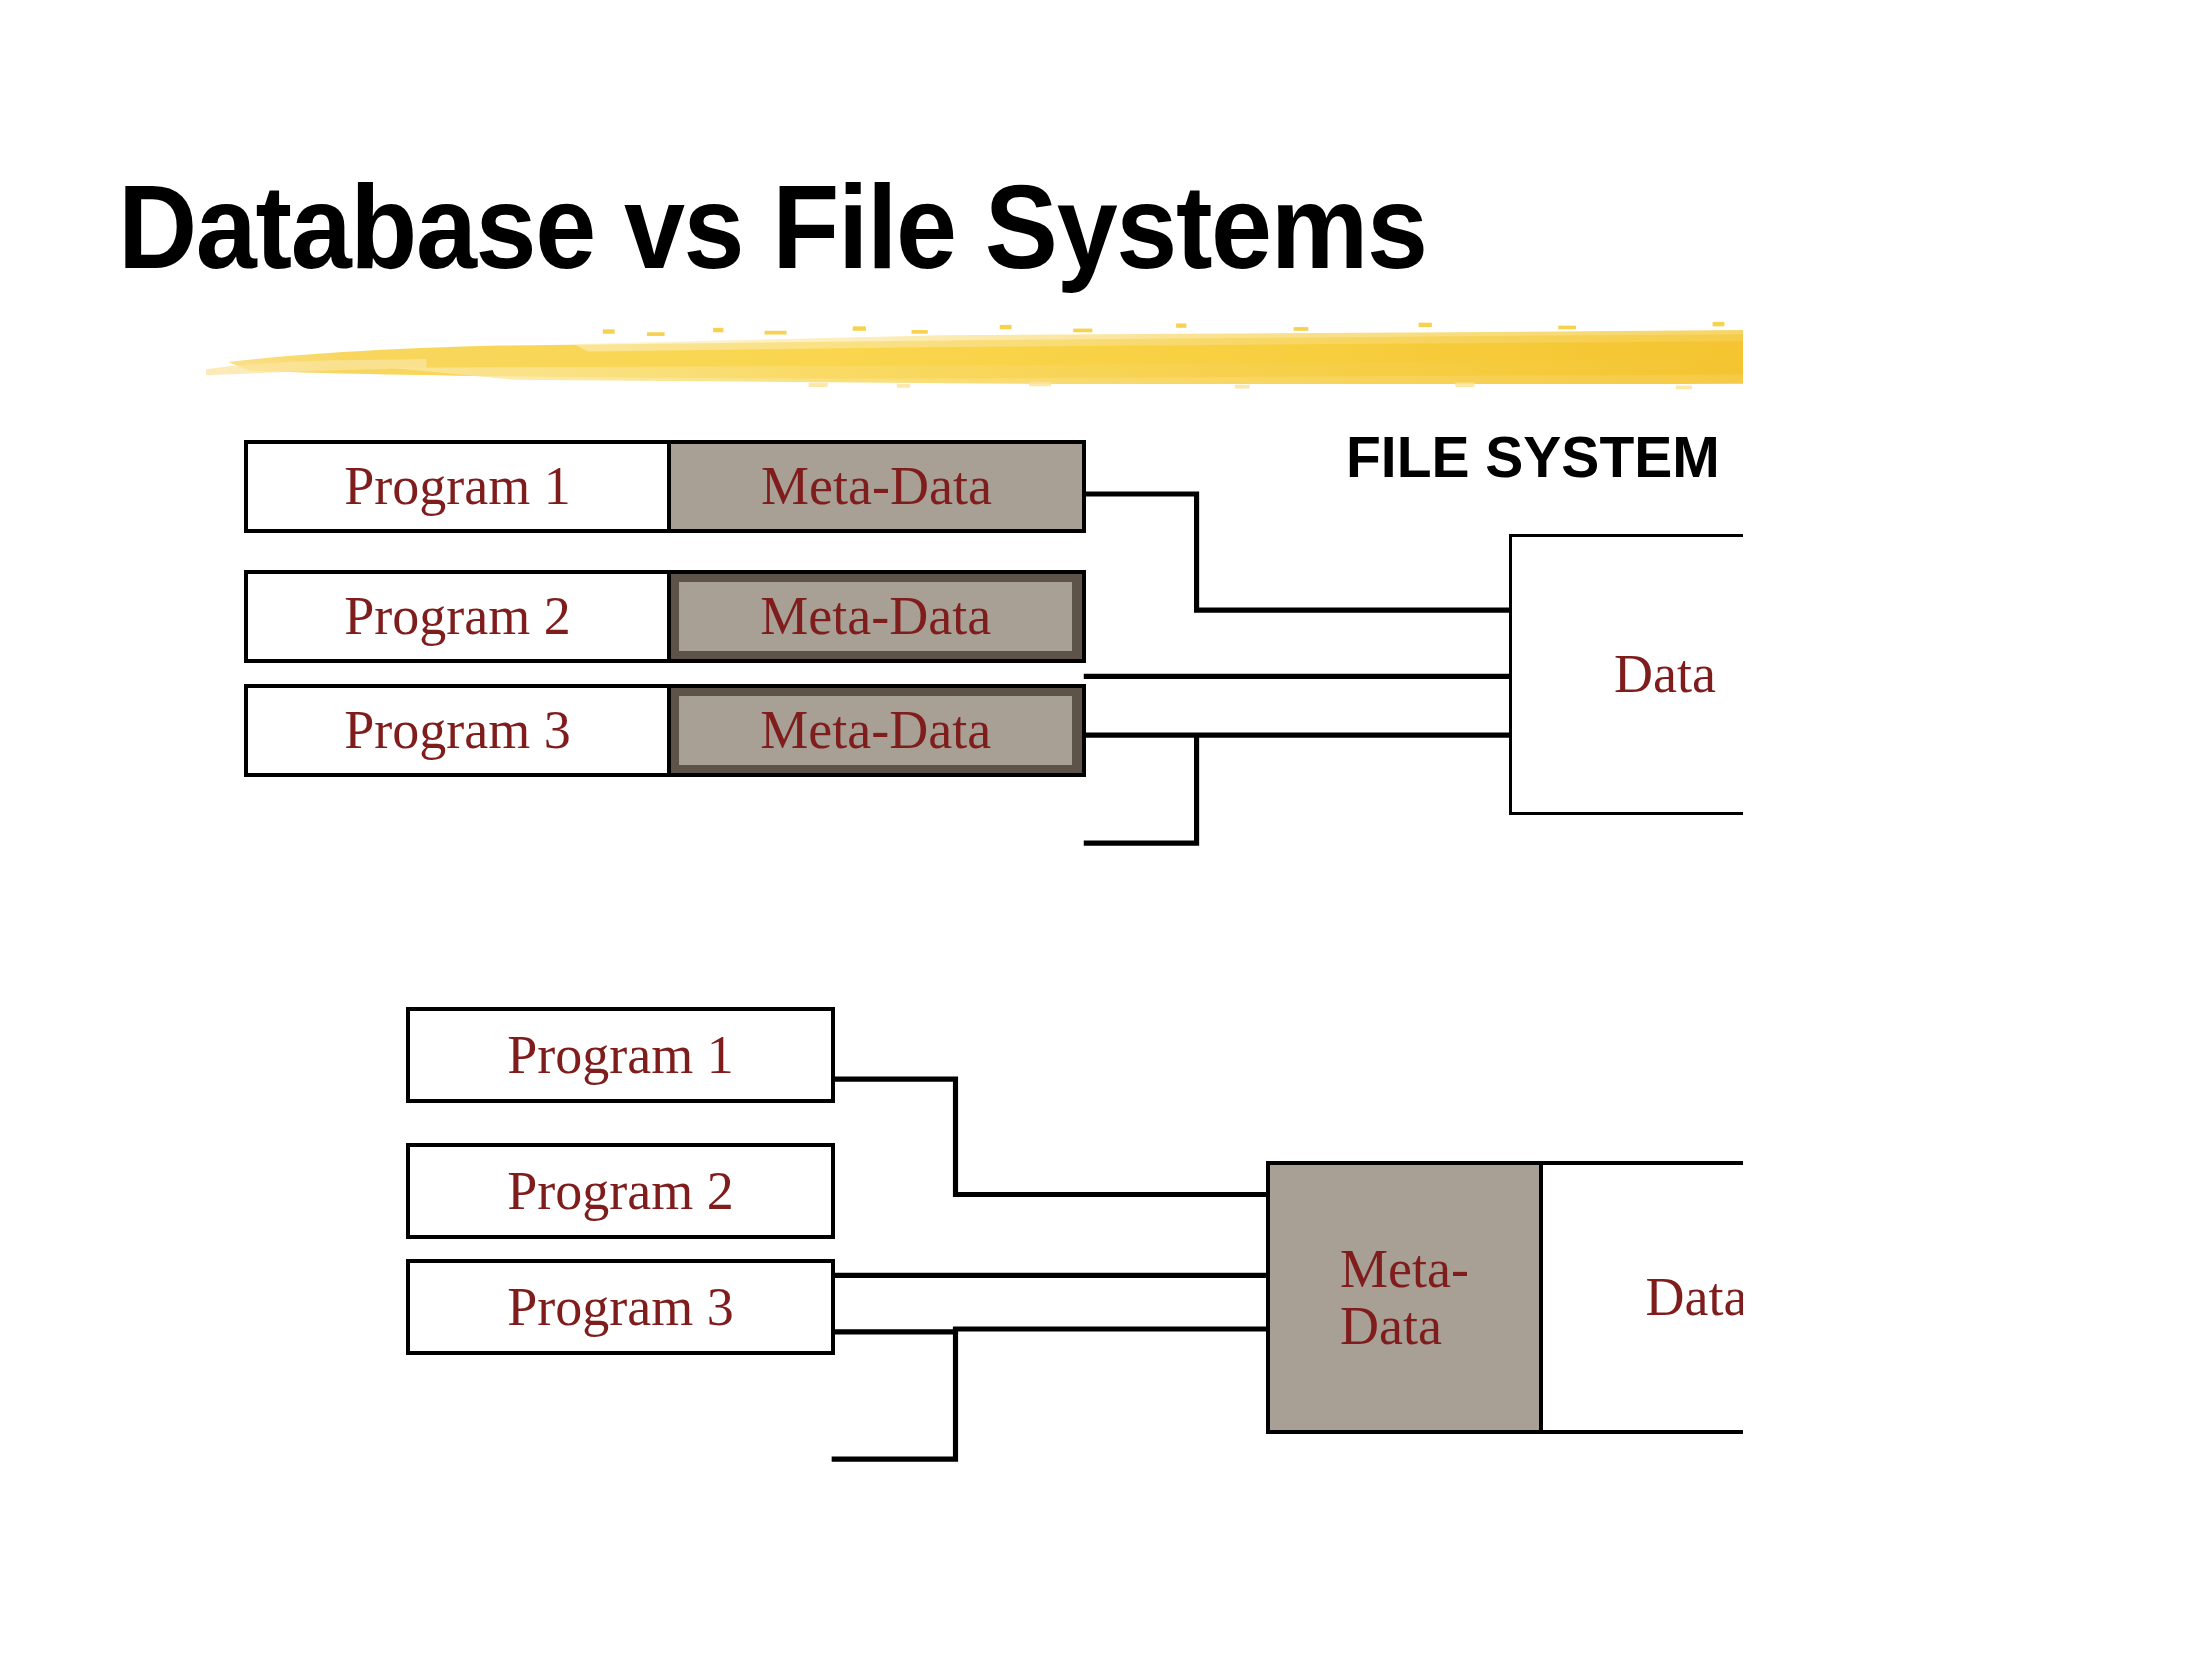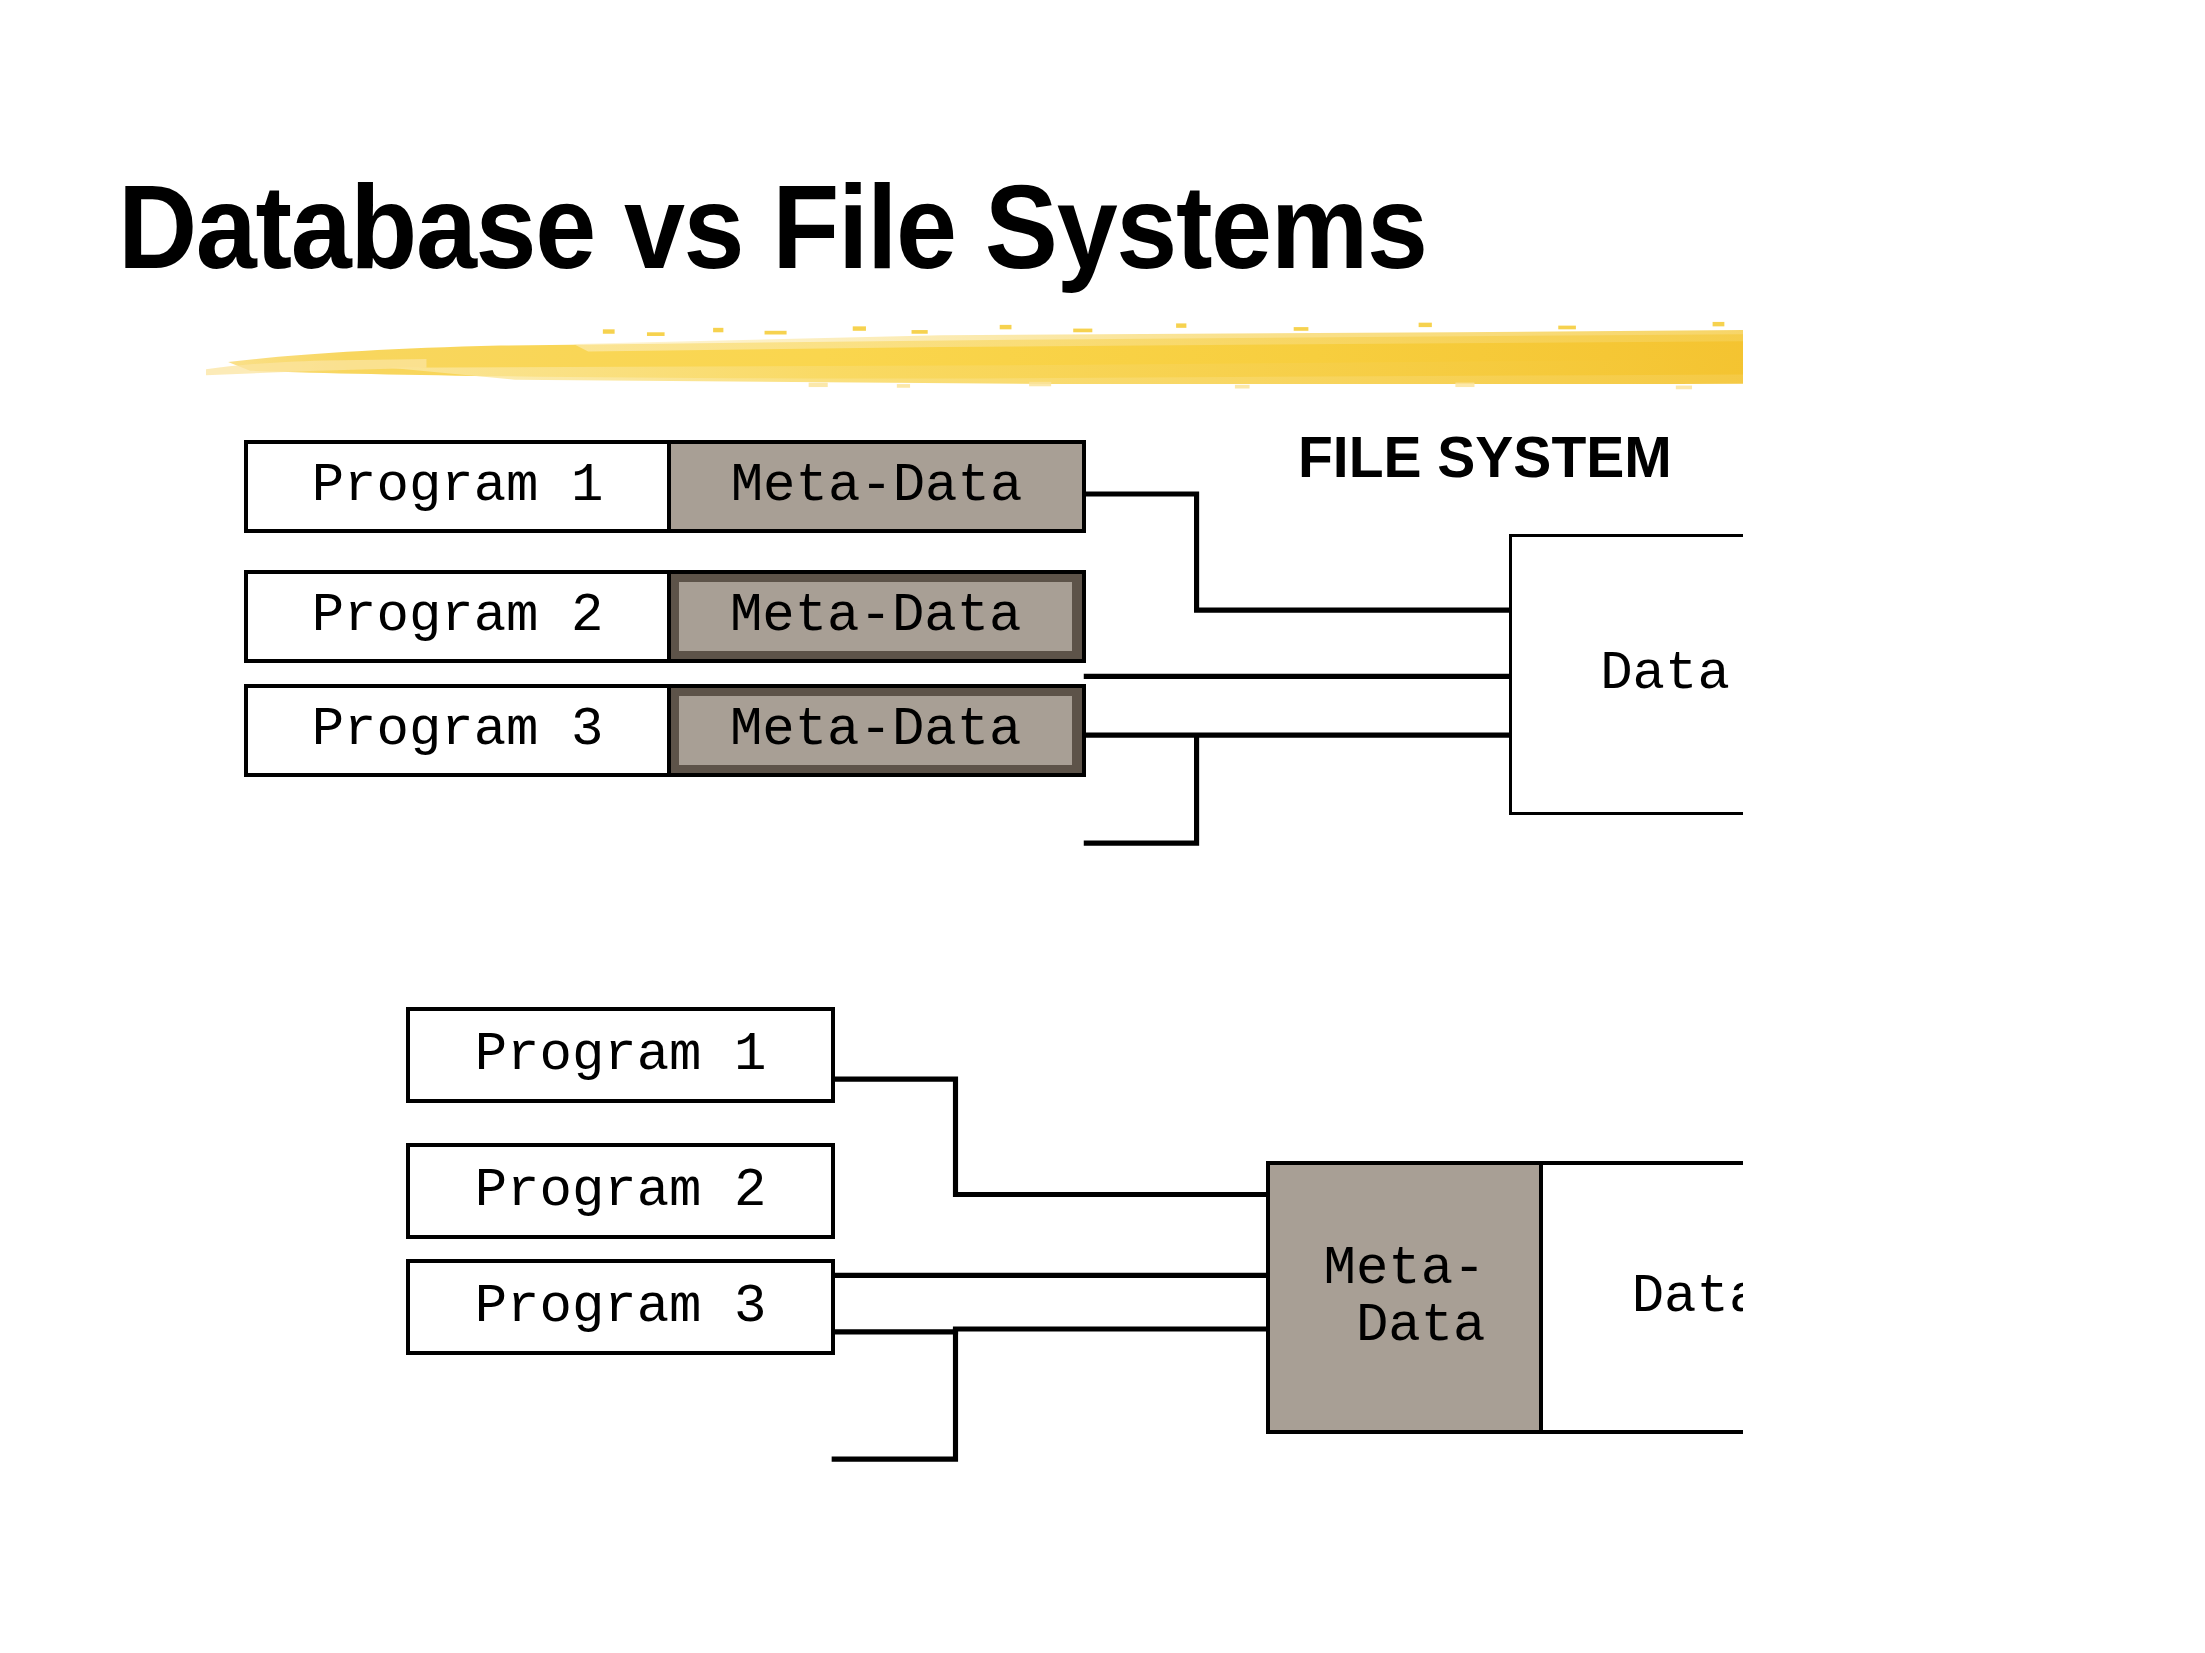--- a/index.html
+++ b/index.html
@@ -47,25 +47,25 @@
   .box {
     position: absolute;
     box-sizing: border-box;
     background: #ffffff;
     border: 4.4px solid #000000;
     display: flex;
     align-items: center;
     justify-content: center;
   }
   .box-label {
-    font-family: Liberation Mono, monospace;
+    font-family: Liberation Serif, serif;
     font-size: 54px;
     line-height: 1.05;
-    color: #000000;
-    text-align: right;
+    color: #7f1d1d;
+    text-align: left;
     white-space: pre-line;
   }
 
   
   .split-row {
     position: absolute;
     box-sizing: border-box;
     border: 4.4px solid #000000;
     background: #ffffff;
     display: flex;
@@ -211,21 +211,21 @@
       <rect x="820" y="90" width="26" height="6"></rect>
       <rect x="940" y="92" width="18" height="5"></rect>
       <rect x="1120" y="89" width="30" height="6"></rect>
       <rect x="1400" y="93" width="20" height="5"></rect>
       <rect x="1700" y="90" width="26" height="6"></rect>
       <rect x="2000" y="94" width="22" height="5"></rect>
       <rect x="2350" y="91" width="28" height="6"></rect>
     </g>
   </svg>
 
-  <div class="section-heading" style="left:1298px; top:424px;">FILE SYSTEM</div>
+  <div class="section-heading" style="left:1346px; top:424px;">FILE SYSTEM</div>
 
   <div class="split-row" style="left:244px; top:440px; width:842px; height:93px;">
     <div class="cell-program" style="width:419px;">
       <span class="box-label">Program 1</span>
     </div>
     <div class="cell-meta">
       <span class="box-label">Meta-Data</span>
     </div>
   </div>
 

